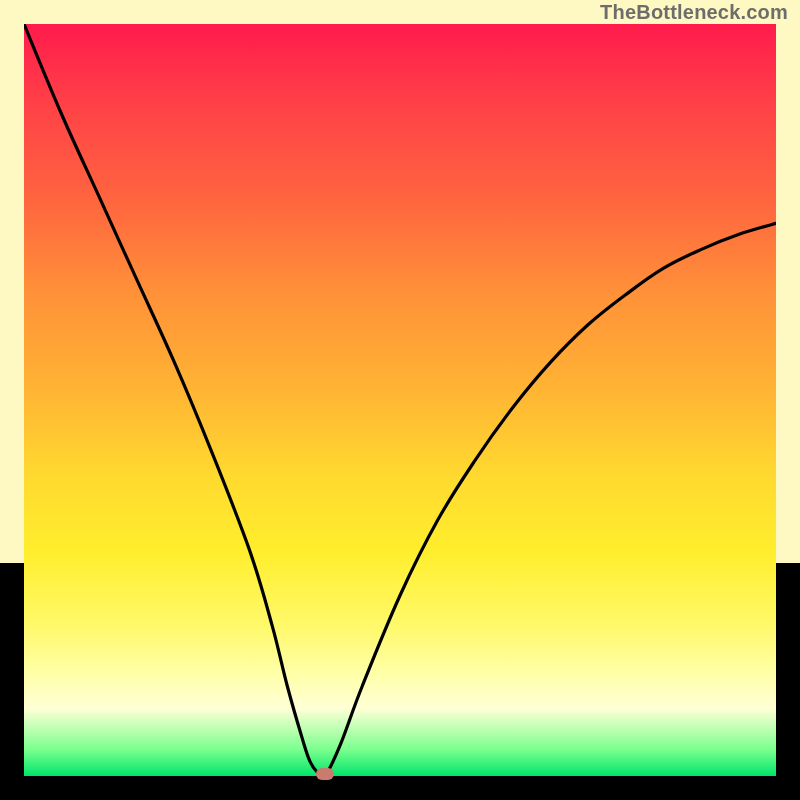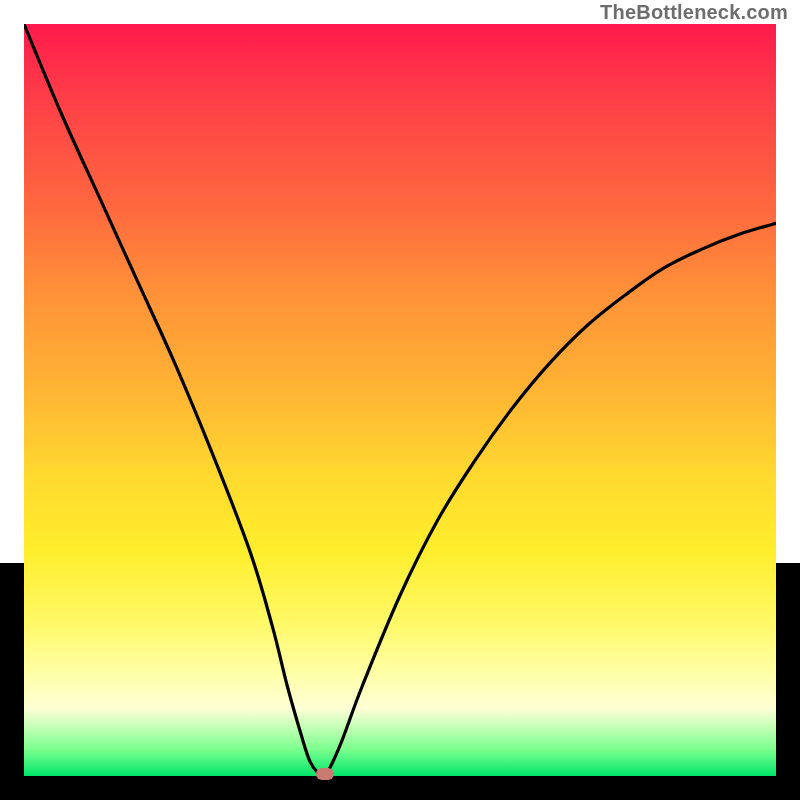--- a/index.html
+++ b/index.html
@@ -1,17 +1,17 @@
 <!DOCTYPE html>
 <html><head>
 <meta charset="utf-8">
 <style>
   * { margin: 0; padding: 0; box-sizing: border-box; }
   html, body { width: 800px; height: 800px; overflow: hidden; background: #000; }
-  .wrap { position: relative; width: 800px; height: 563px; background: #ffffff; }
+  .wrap { position: relative; width: 800px; height: 563px; background: #fef9c3; }
   .plot {
     position: absolute;
     left: 24px; top: 24px;
     width: 752px; height: 752px;
     background: linear-gradient(to bottom,
       #ff1a4c 0%,
       #ff3f48 10%,
       #ff6a3e 25%,
       #ff8f39 35%,
       #ffb234 48%,

